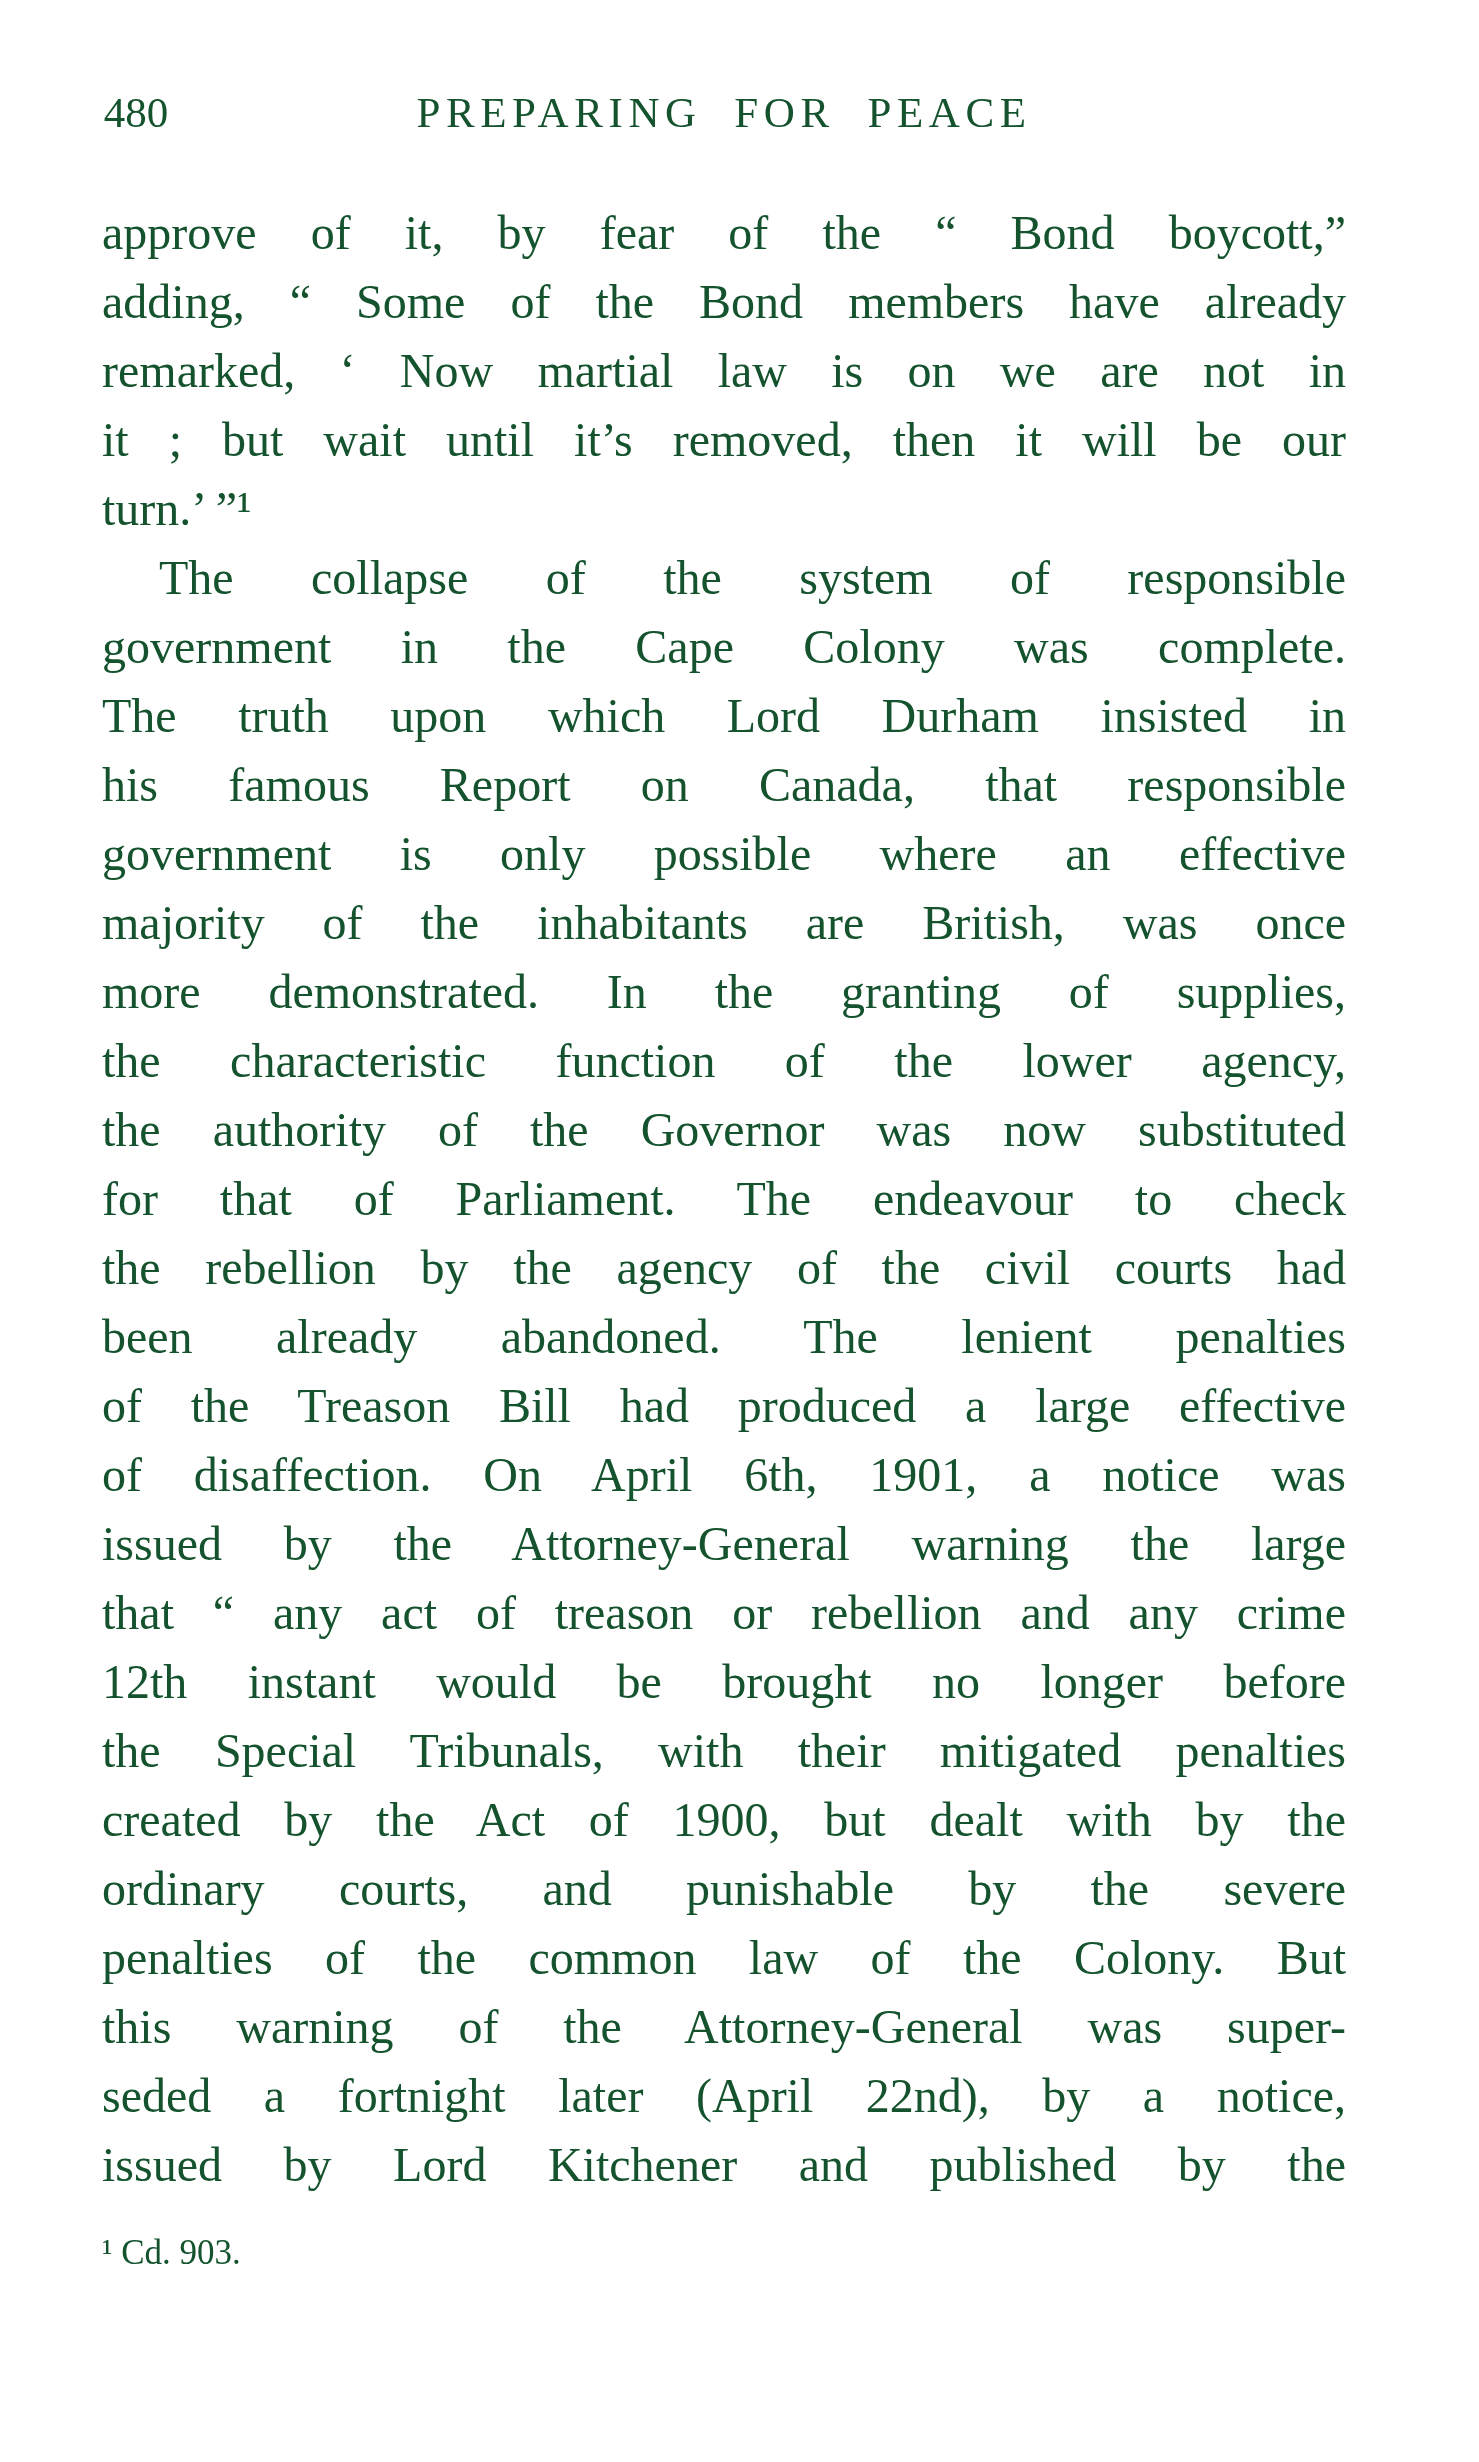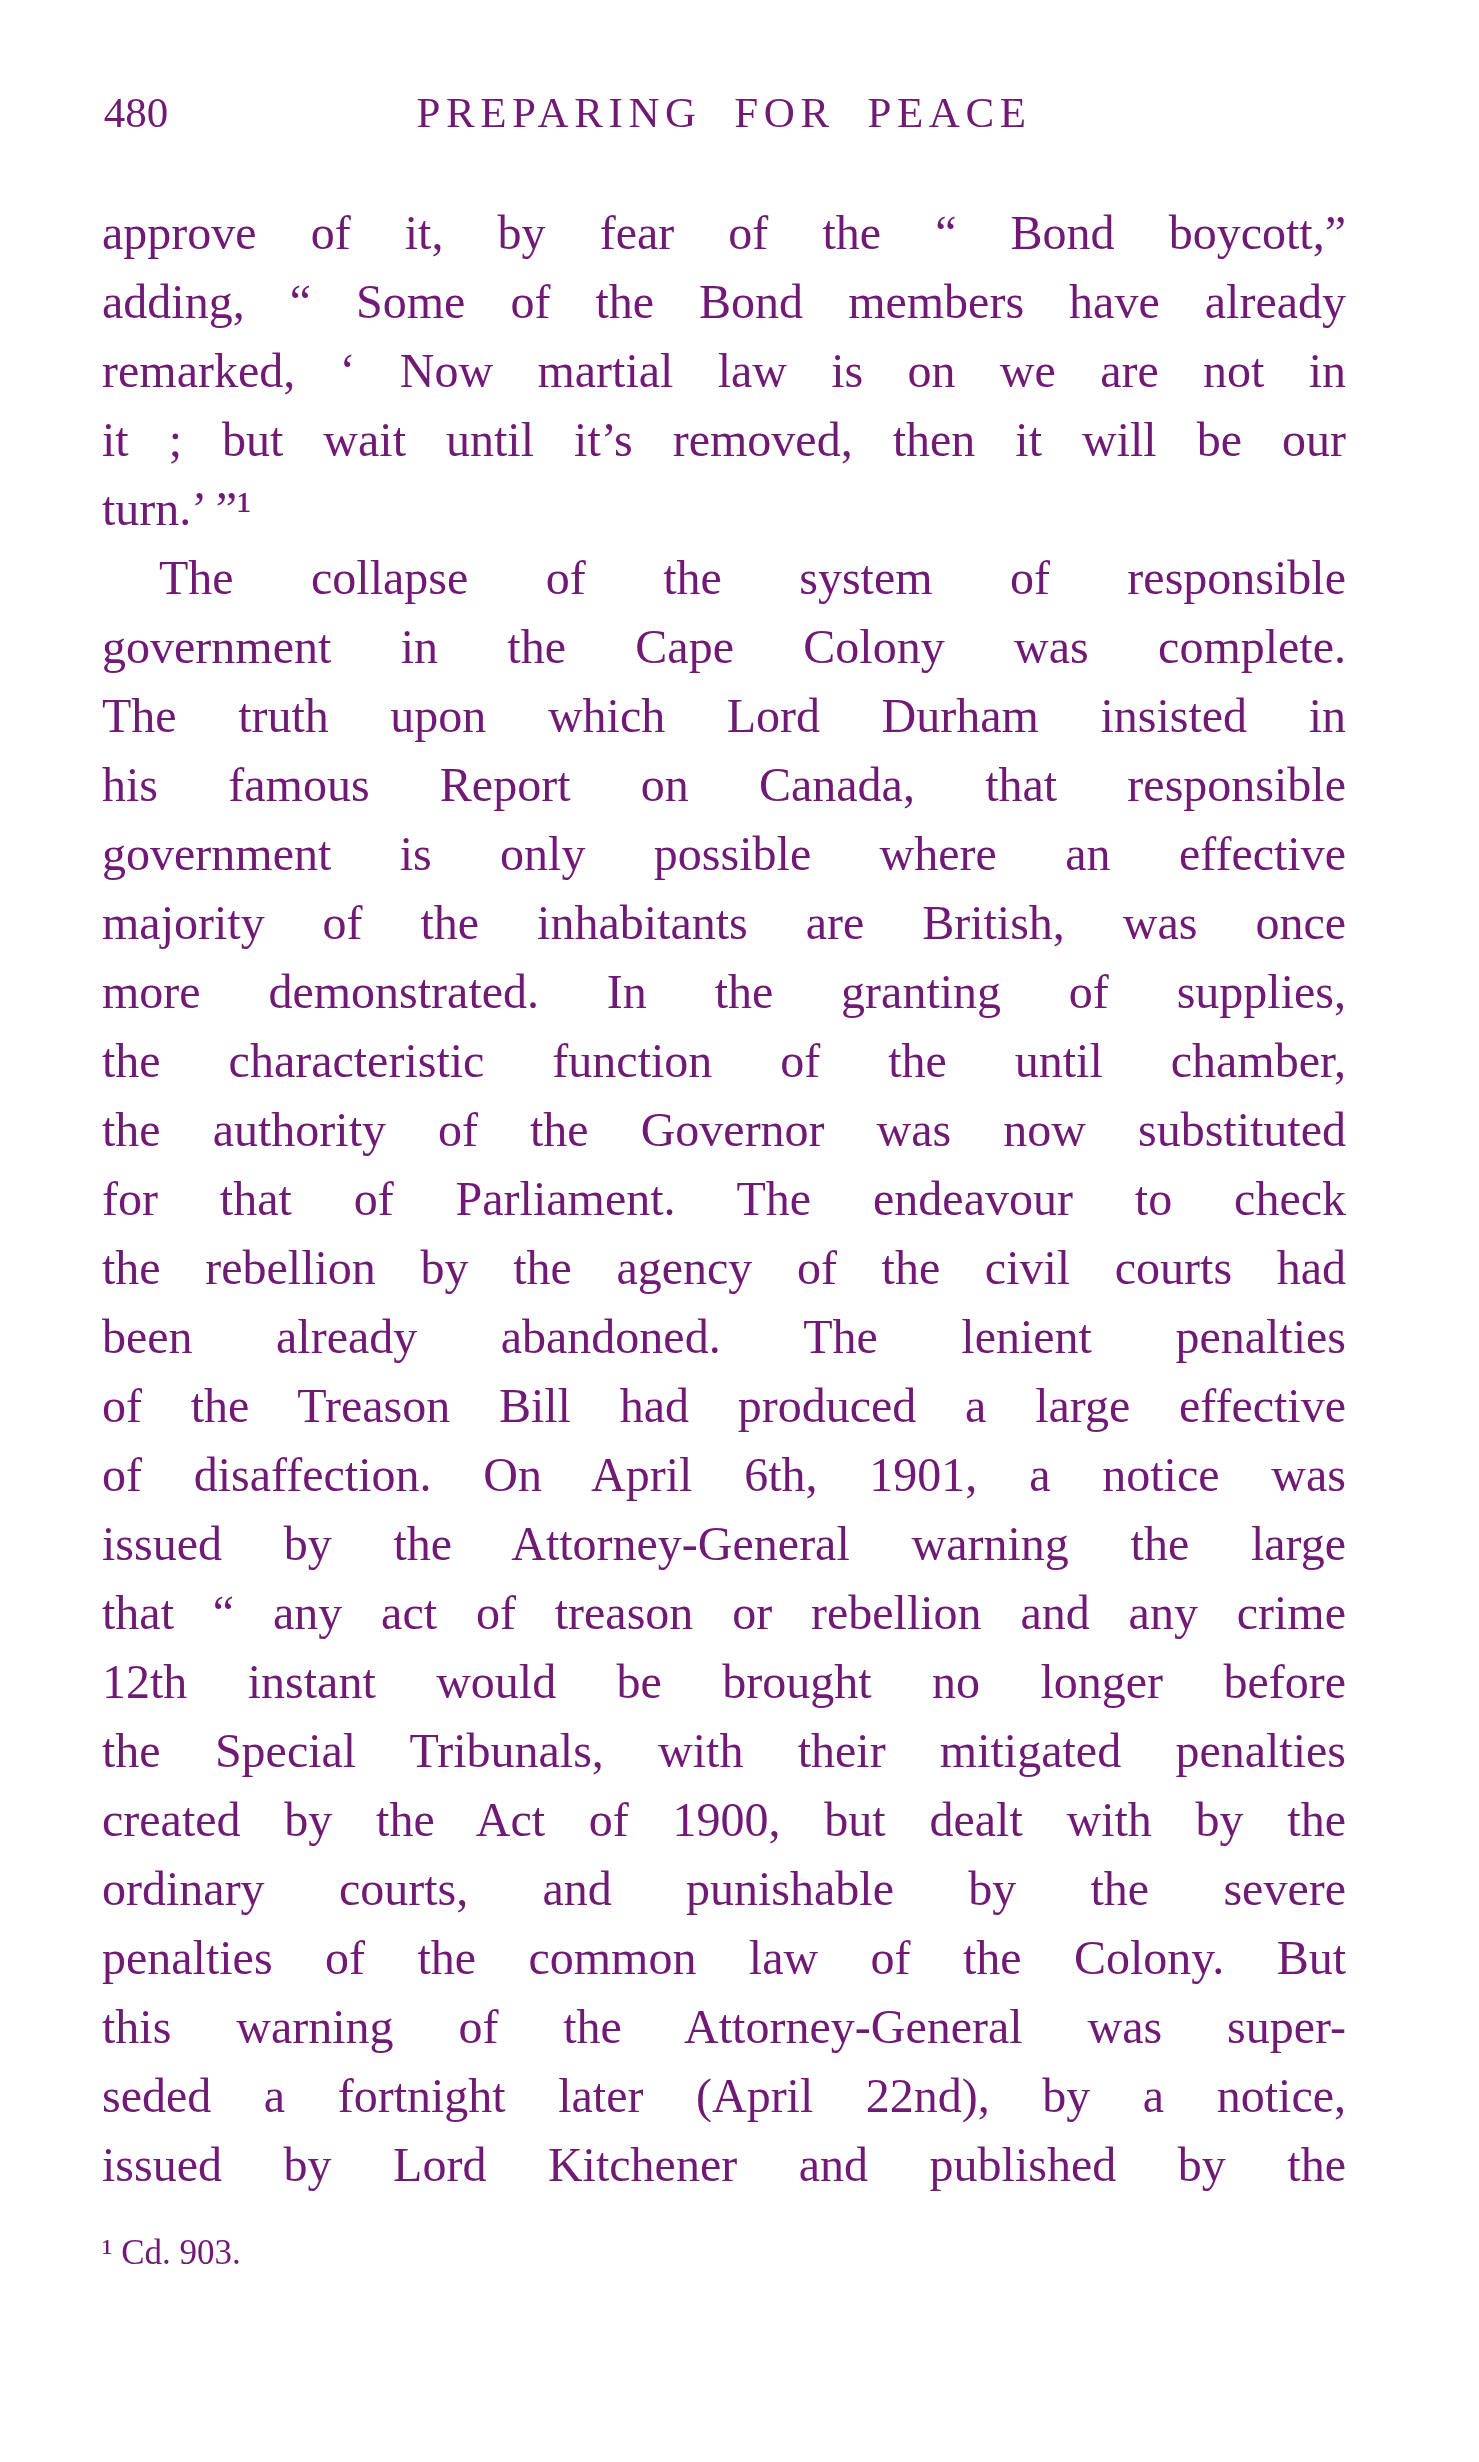--- a/index.html
+++ b/index.html
@@ -1,21 +1,21 @@
 <!DOCTYPE html>
 <html style="font-size:14px"><head>
 <meta charset="utf-8">
 <style>
   html, body { margin: 0; padding: 0; }
   .page {
     position: relative;
     width: 1479px;
     height: 2462px;
     background: #ffffff;
-    color: #701a75;
+    color: #14532d;
     font-family: "Liberation Serif", "DejaVu Serif", serif;
     overflow: hidden;
   }
   .text-block {
     position: absolute;
     left: 102px;
     top: 82px;
     width: 1244px;
   }
   .running-head {
@@ -70,21 +70,21 @@
       <div class="bl">remarked, ‘ Now martial law is on we are not in</div>
       <div class="bl">it ; but wait until it’s removed, then it will be our</div>
       <div class="bl last">turn.’ ”¹</div>
       <div class="bl indent">The collapse of the system of responsible</div>
       <div class="bl">government in the Cape Colony was complete.</div>
       <div class="bl">The truth upon which Lord Durham insisted in</div>
       <div class="bl">his famous Report on Canada, that responsible</div>
       <div class="bl">government is only possible where an effective</div>
       <div class="bl">majority of the inhabitants are British, was once</div>
       <div class="bl">more demonstrated. In the granting of supplies,</div>
-      <div class="bl">the characteristic function of the until chamber,</div>
+      <div class="bl">the characteristic function of the lower agency,</div>
       <div class="bl">the authority of the Governor was now substituted</div>
       <div class="bl">for that of Parliament. The endeavour to check</div>
       <div class="bl">the rebellion by the agency of the civil courts had</div>
       <div class="bl">been already abandoned. The lenient penalties</div>
       <div class="bl">of the Treason Bill had produced a large effective</div>
       <div class="bl">of disaffection. On April 6th, 1901, a notice was</div>
       <div class="bl">issued by the Attorney-General warning the large</div>
       <div class="bl">that “ any act of treason or rebellion and any crime</div>
       <div class="bl">12th instant would be brought no longer before</div>
       <div class="bl">the Special Tribunals, with their mitigated penalties</div>

